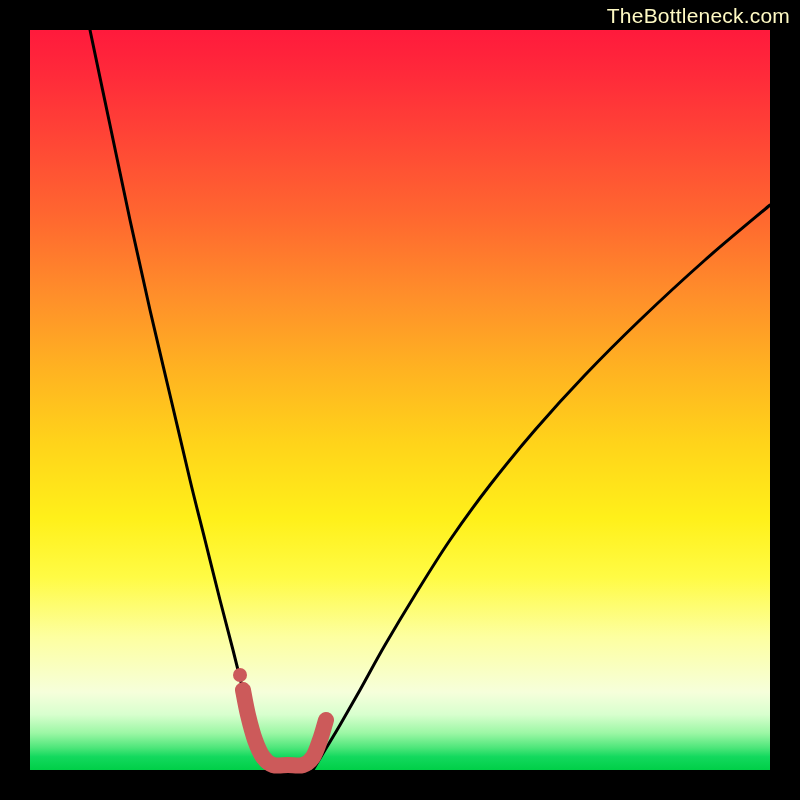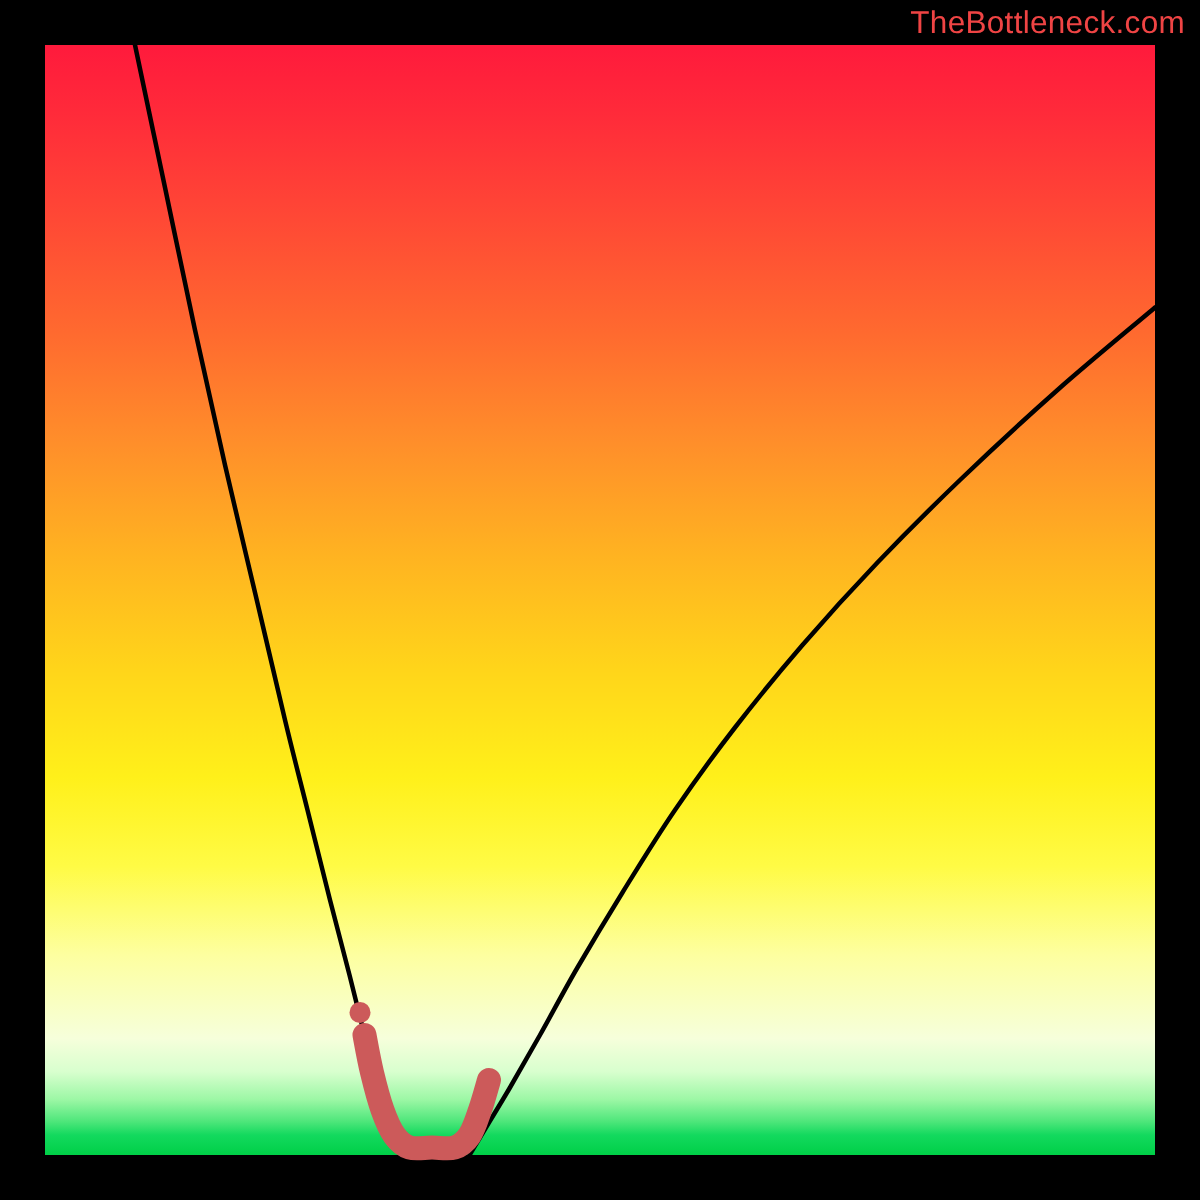--- a/index.html
+++ b/index.html
@@ -40,21 +40,21 @@
       #9cf7a5 95%,
       #4de67a 97%,
       #13d95e 98.2%,
       #00cf47 100%
     );
   }
   .watermark {
     position: absolute;
     top: 4px;
     right: 10px;
-    color: #ef4444;
+    color: #fef9c3;
     font-size: 21px;
     font-weight: 500;
     letter-spacing: 0.2px;
     user-select: none;
   }
   svg.curves {
     position: absolute;
     left: 0;
     top: 0;
     width: 740px;

